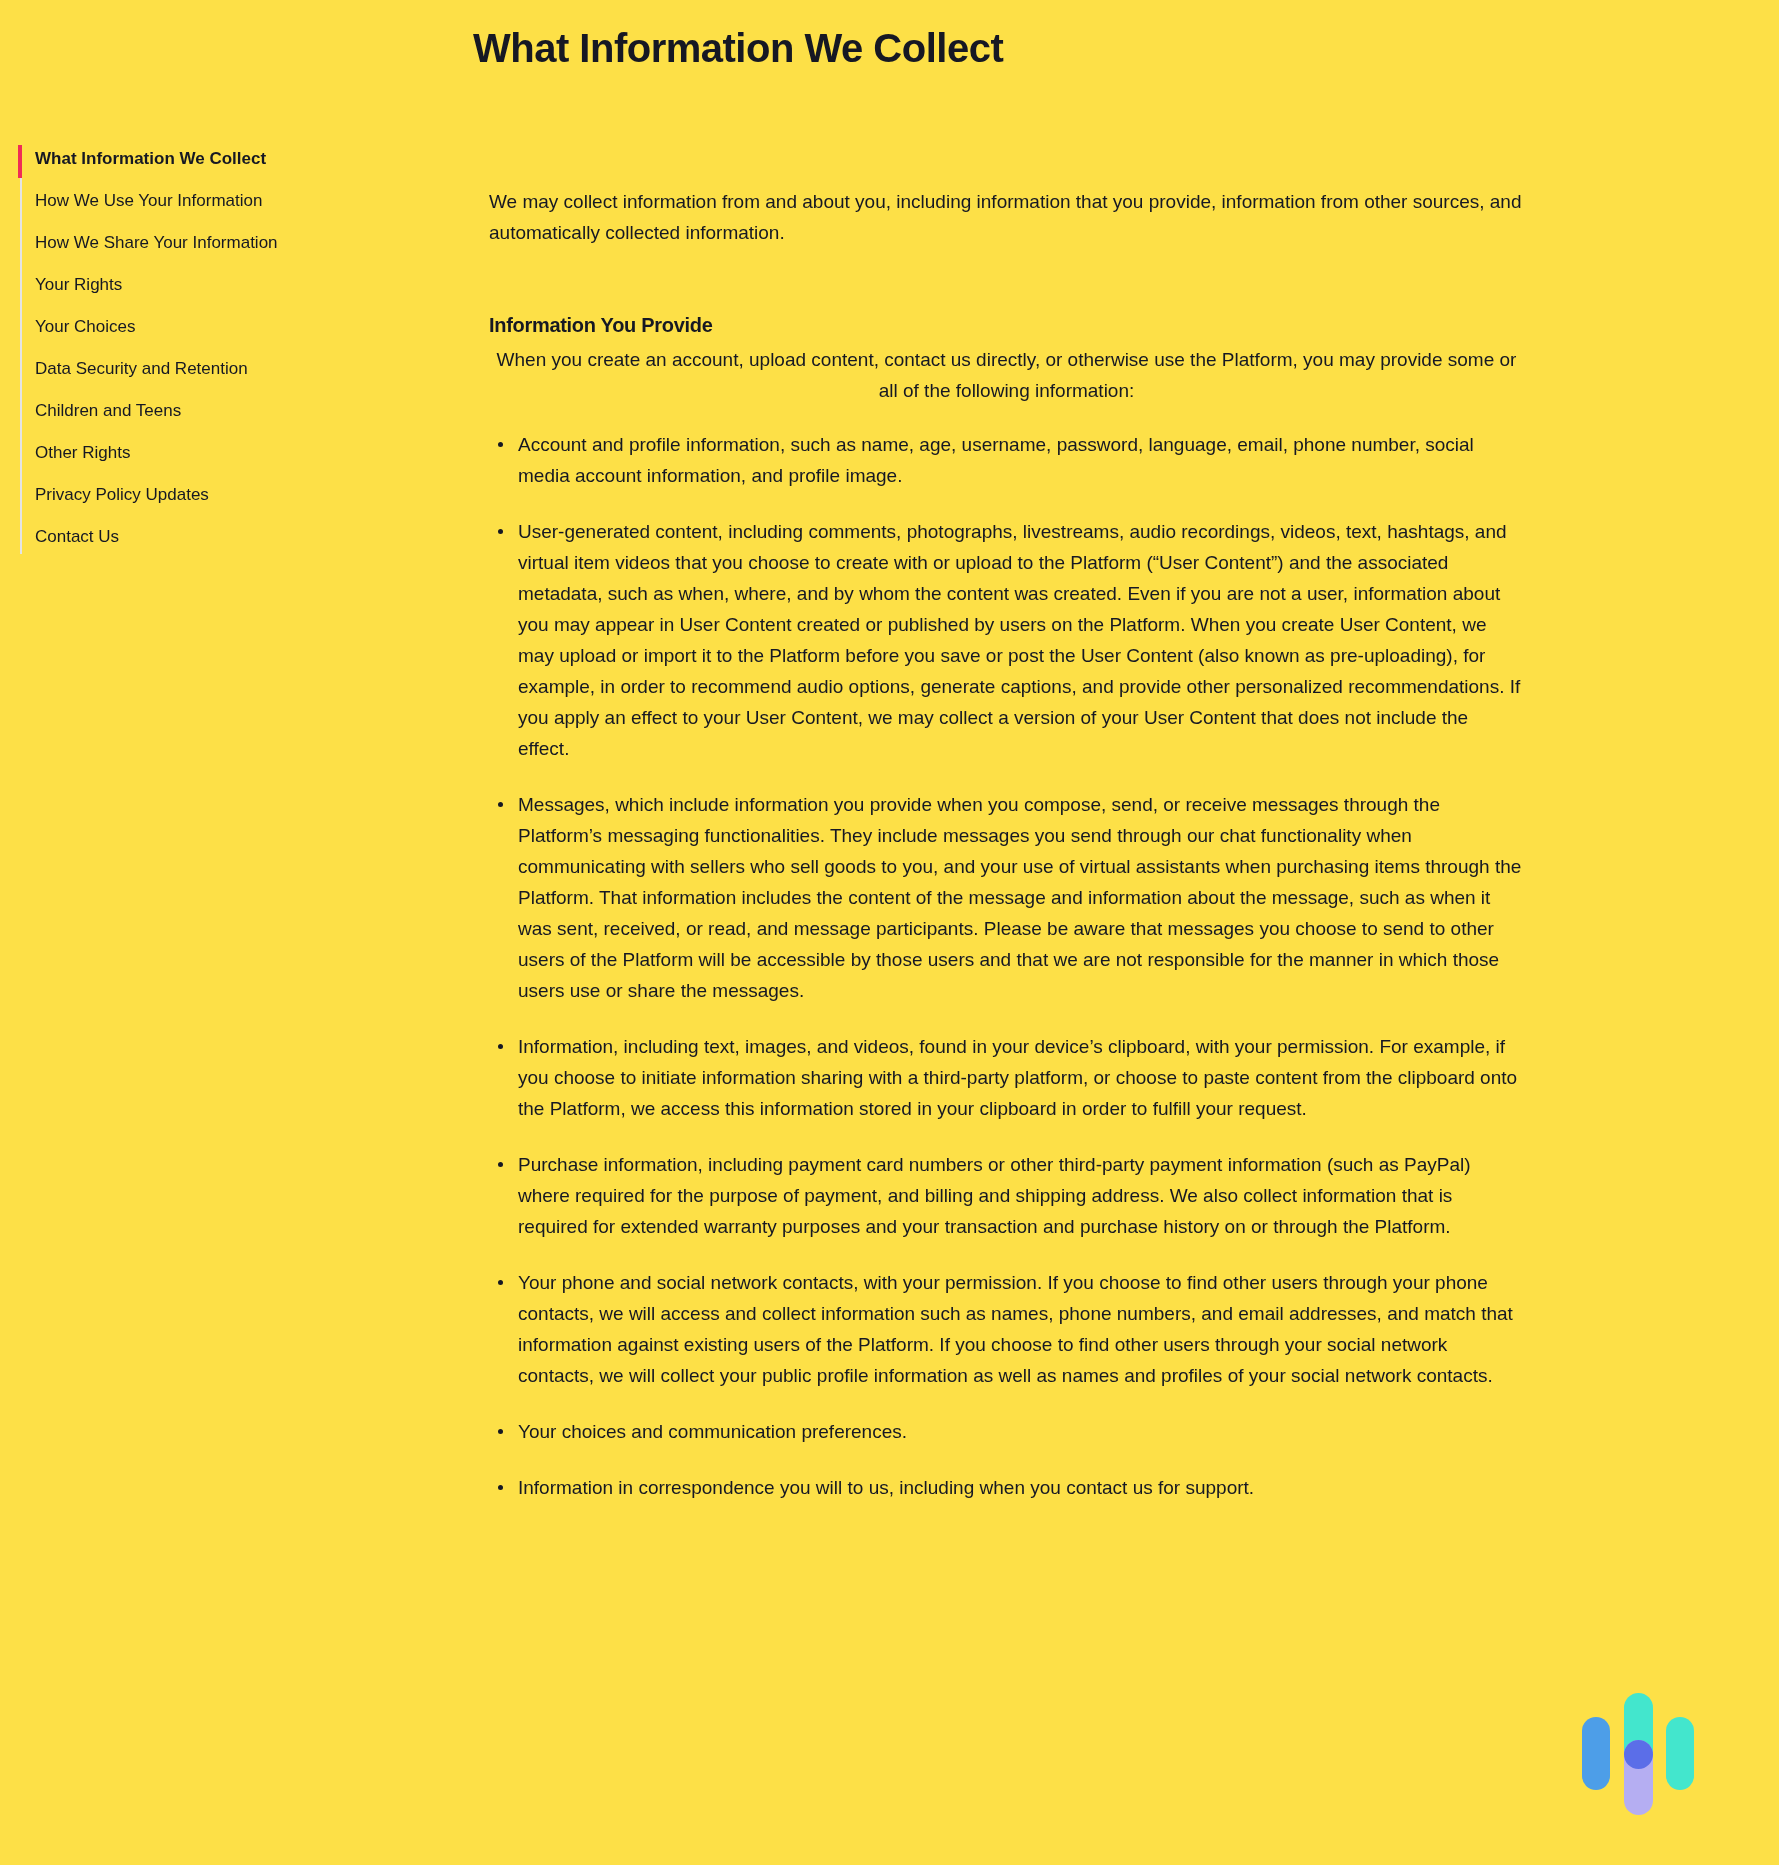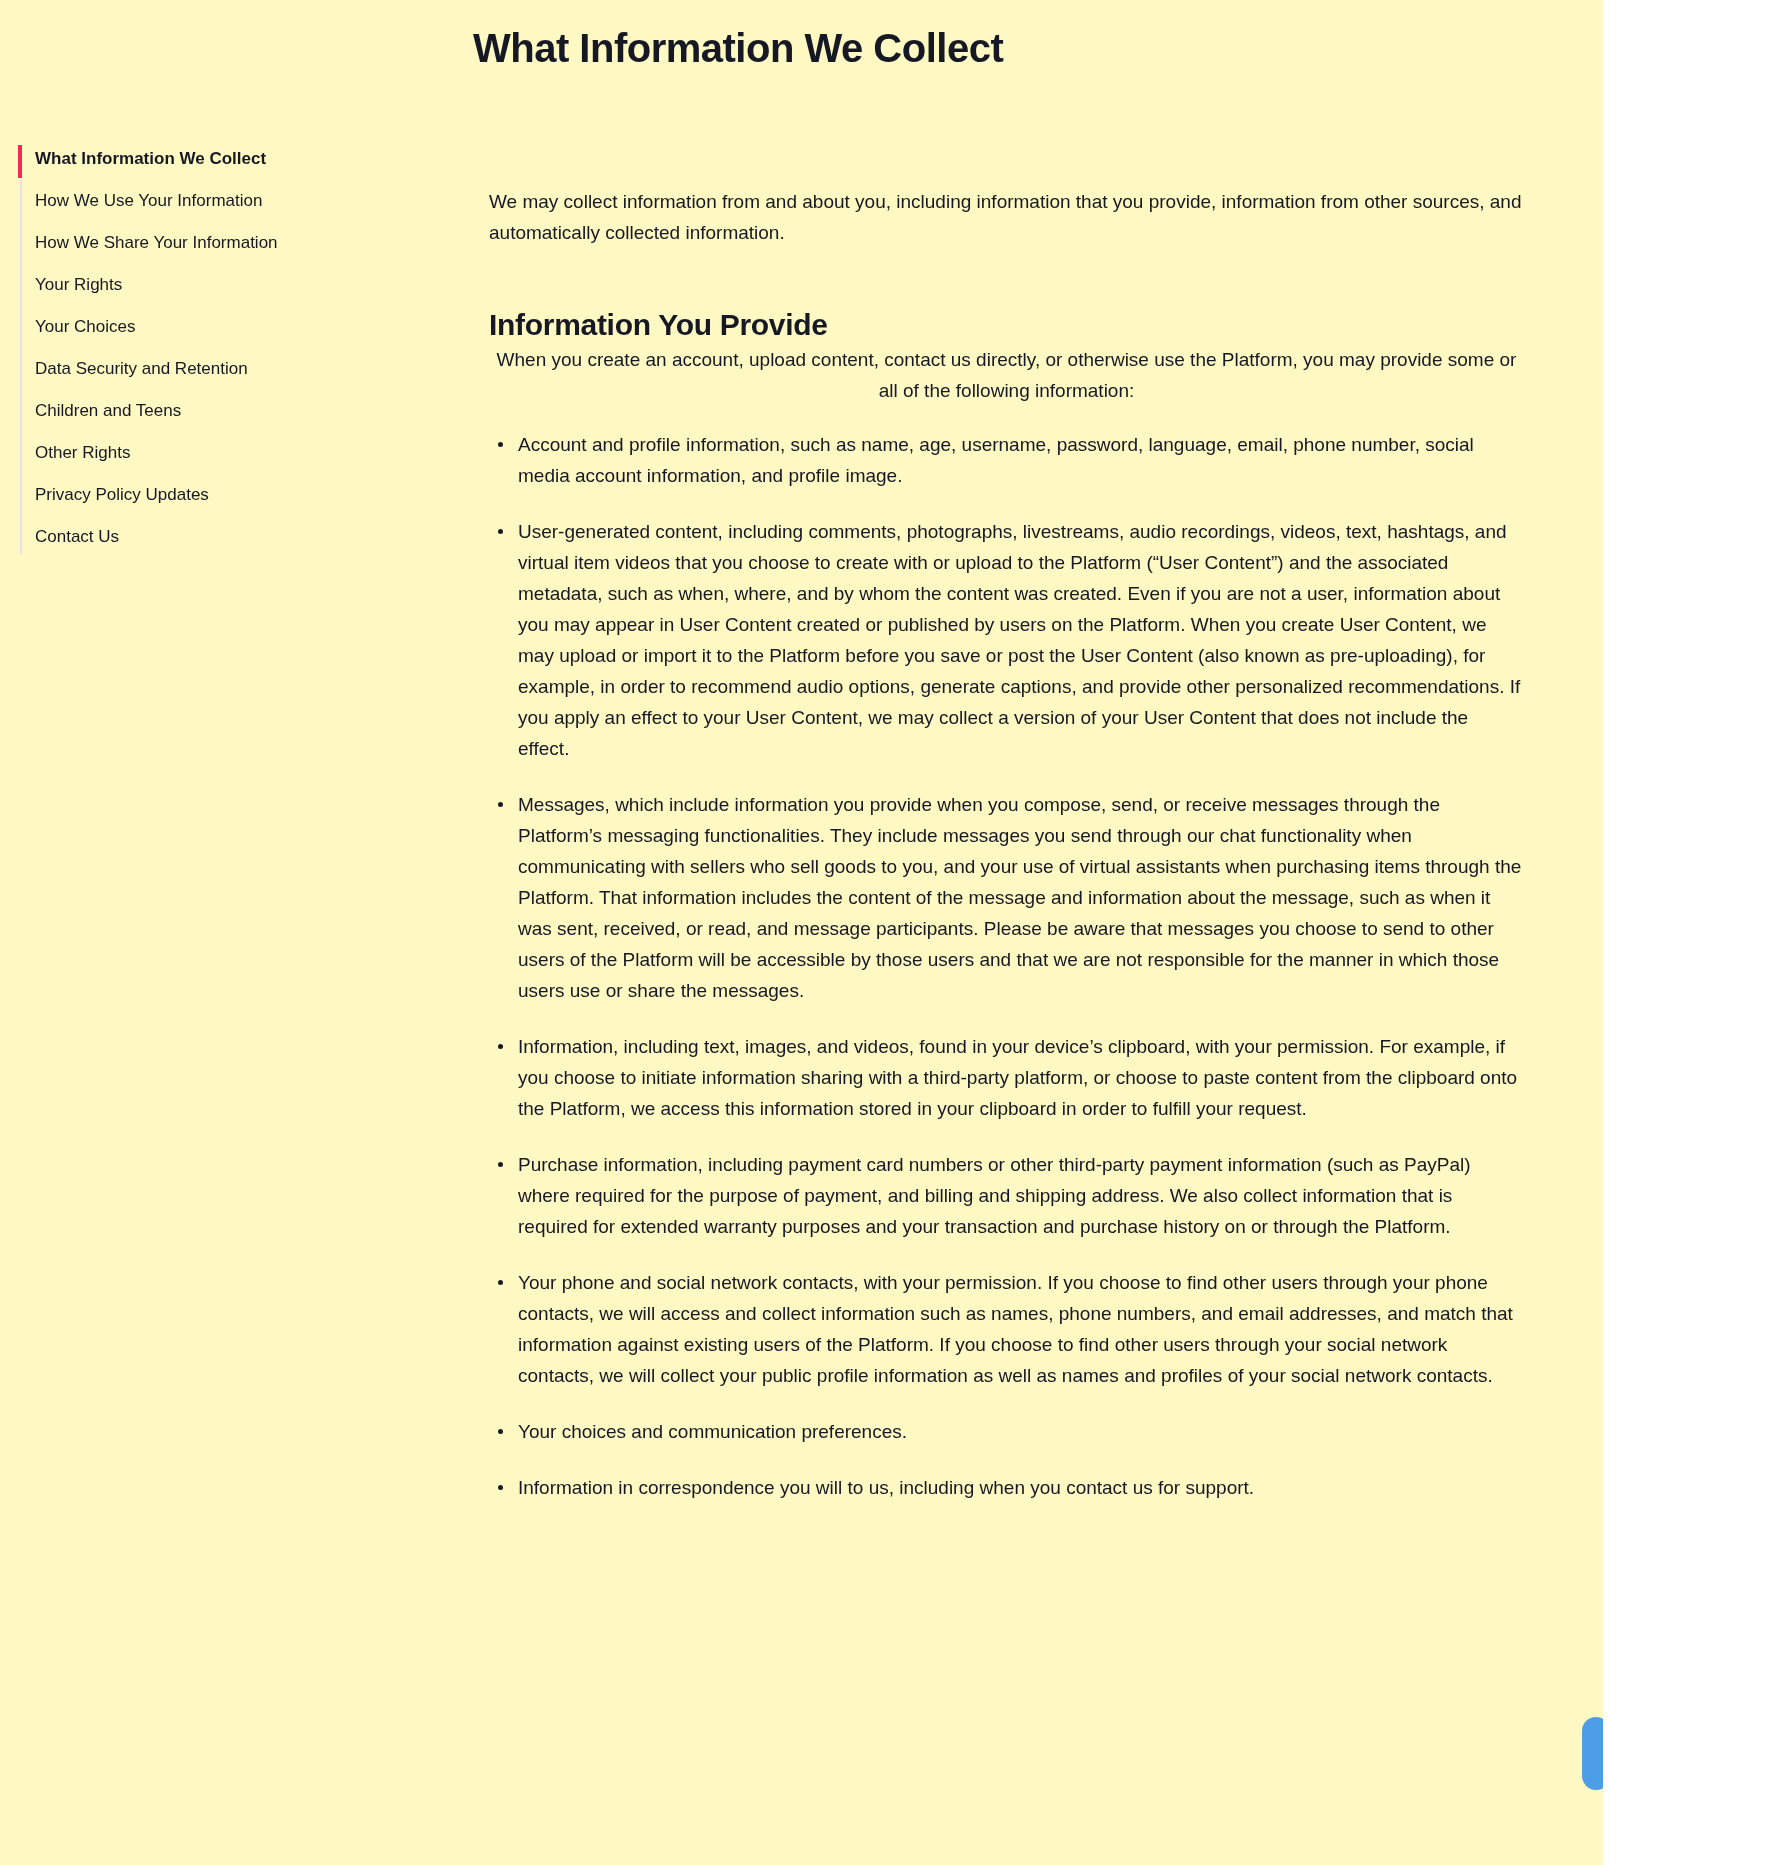--- a/index.html
+++ b/index.html
@@ -4,23 +4,23 @@
 <style>
   html, body {
     margin: 0;
     padding: 0;
     background: #ffffff;
     font-family: "Liberation Sans", "DejaVu Sans", sans-serif;
     color: var(--text, #161823);
   }
   .page {
     position: relative;
-    width: 1603px;
+    width: 1779px;
     height: 1865px;
-    background: #fef9c3;
+    background: #fde047;
     overflow: hidden;
   }
 
   
   .page-title {
     position: absolute;
     left: 473px;
     top: 24px;
     margin: 0;
     font-size: 40px;
@@ -72,21 +72,21 @@
     top: 186px;
     width: 1035px;
     font-size: 19px;
     line-height: 31px;
     color: var(--text, #161823);
     margin-left: 16px;
   }
   .content p { margin: 0; }
   .section-heading {
     margin: 58px 0 0 0;
-    font-size: 30px;
+    font-size: 20px;
     line-height: 38px;
     font-weight: 700;
     letter-spacing: -0.3px;
     color: var(--text, #161823);
   }
   .section-intro { margin: 45px 0 0 0; text-align: center; }
   .bullet-list {
     list-style: none;
     margin: 23px 0 0 0;
     padding: 0;

